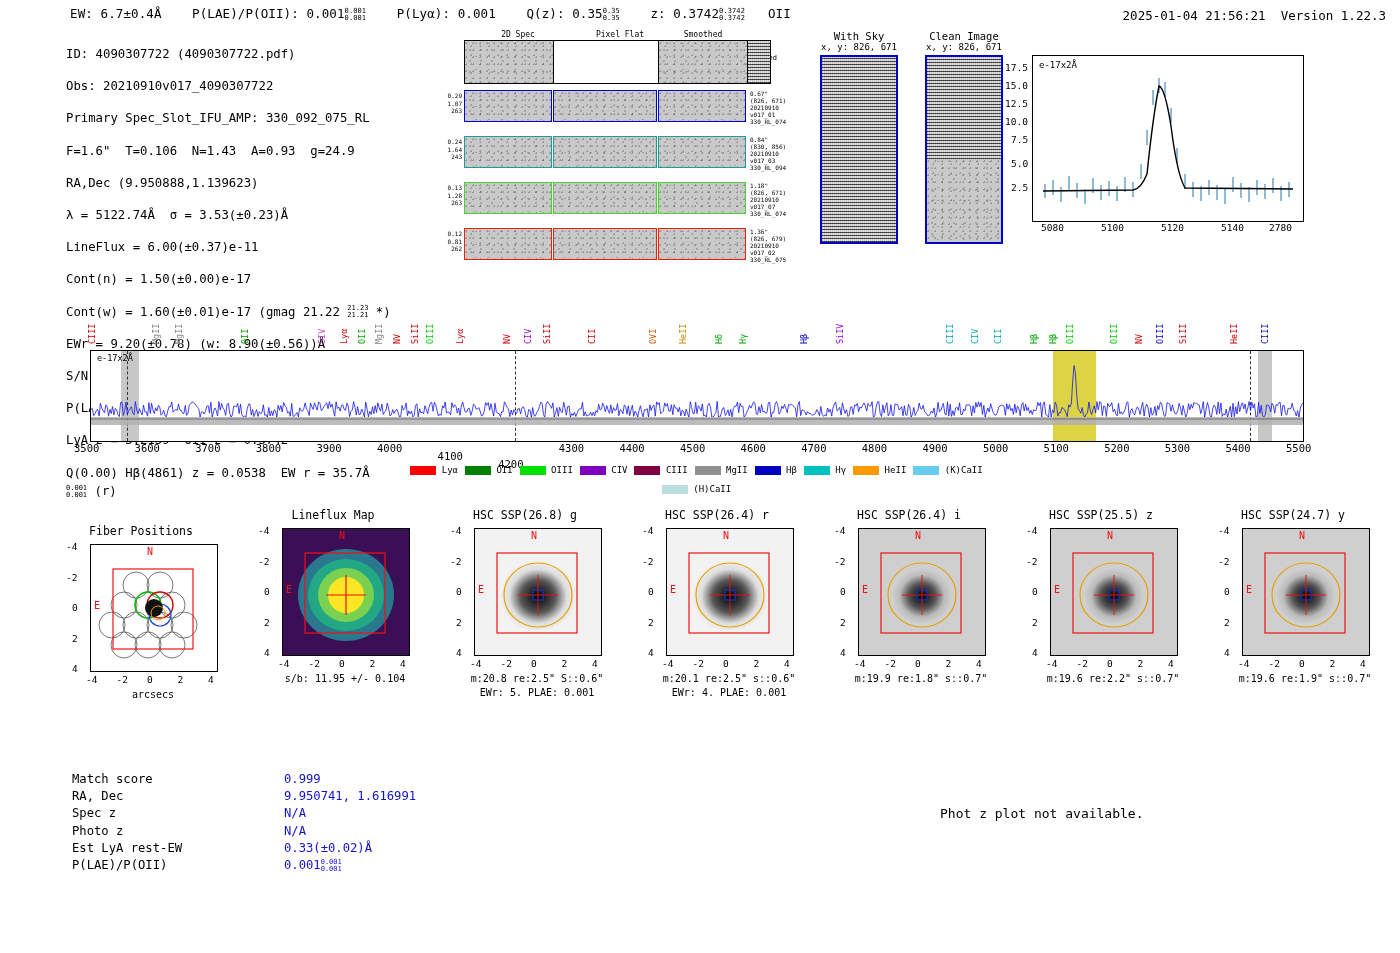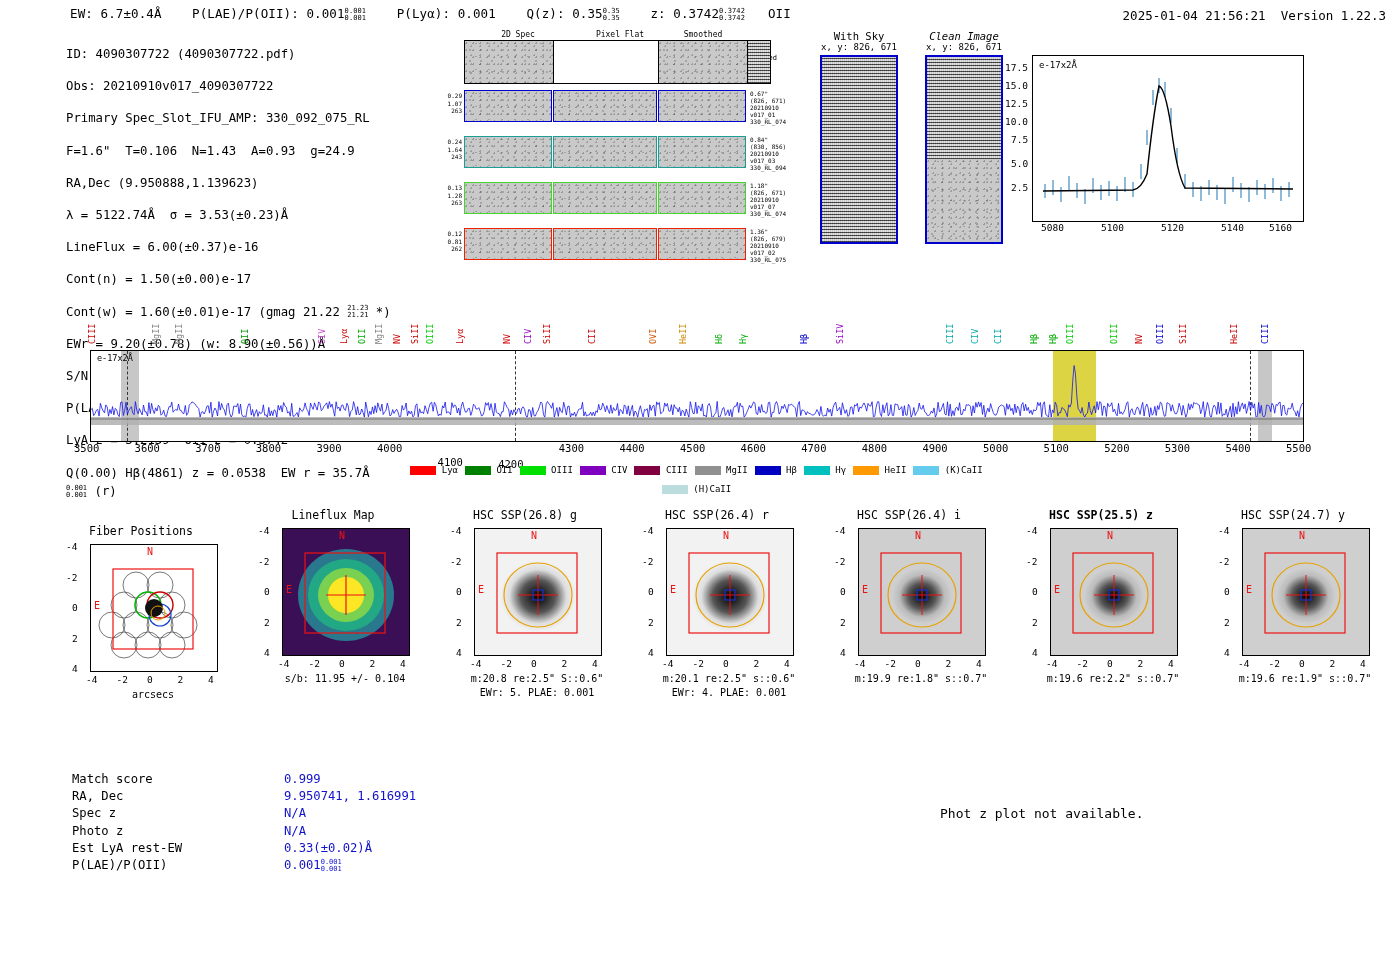--- a/index.html
+++ b/index.html
@@ -60,21 +60,21 @@
   <span>2025-01-04 21:56:21</span>&nbsp;&nbsp;<span>Version 1.22.3</span>
 </div>
 
 <div class="abs mono" id="infoblock">
 <div>ID: 4090307722 (4090307722.pdf)</div>
 <div>Obs: 20210910v017_4090307722</div>
 <div>Primary Spec_Slot_IFU_AMP: 330_092_075_RL</div>
 <div>F=1.6"  T=0.106  N=1.43  A=0.93  g=24.9</div>
 <div>RA,Dec (9.950888,1.139623)</div>
 <div>λ = 5122.74Å  σ = 3.53(±0.23)Å</div>
-<div>LineFlux = 6.00(±0.37)e-16</div>
+<div>LineFlux = 6.00(±0.37)e-11</div>
 <div>Cont(n) = 1.50(±0.00)e-17</div>
 <div>Cont(w) = 1.60(±0.01)e-17 (gmag 21.22 <span class="frac"><span>21.23</span><span>21.21</span></span> *)</div>
 <div>EWr = 9.20(±0.78) (w: 8.90(±0.56))Å</div>
 <div>S/N = 22.2(±1.4)   χ² = 0.9(±0.0)</div>
 <div>P(LAE)/P(OII): 0.001 <span class="frac"><span>0.001</span><span>0.001</span></span></div>
 <div>LyA z = 3.2139  OII z = 0.3742</div>
 <div>Q(0.00) Hβ(4861) z = 0.0538  EW r = 35.7Å</div>
 </div>
 
 <div class="abs" style="left:440px;top:30px;width:330px;height:220px;">
@@ -160,21 +160,21 @@
     </div>
   </div>
 </div>
 
 <div class="abs" style="left:820px;top:30px;">
   <div style="width:78px;text-align:center;font-size:10.5px;">With Sky</div>
   <div style="width:78px;text-align:center;font-size:9px;">x, y: 826, 671</div>
   <div class="noiseimg" style="margin-top:3px;width:74px;height:185px;border:2px solid #0000cc;"></div>
 </div>
 <div class="abs" style="left:925px;top:30px;">
-  <div style="width:78px;text-align:center;font-size:10.5px;font-style:italic;">Clean Image</div>
+  <div style="width:78px;text-align:center;font-size:10.5px;">Clean Image</div>
   <div style="width:78px;text-align:center;font-size:9px;">x, y: 826, 671</div>
   <div style="margin-top:3px;width:74px;height:185px;border:2px solid #0000cc;position:relative;overflow:hidden;">
     <div class="noiseimg" style="position:absolute;left:0;top:0;width:100%;height:55%;"></div>
     <div class="grainy" style="position:absolute;left:0;top:55%;width:100%;height:45%;"></div>
   </div>
 </div>
 
 <div class="abs" style="left:1032px;top:55px;width:270px;height:165px;border:1px solid #000;background:#fff;">
   <div class="abs" style="left:6px;top:4px;font-size:9px;">e-17x2Å</div>
   <svg width="268" height="163" viewBox="0 0 268 163" style="position:absolute;left:0;top:0;">
@@ -219,21 +219,21 @@
   <div class="abs" style="left:-28px;top:24px;font-size:9.5px;">15.0</div>
   <div class="abs" style="left:-28px;top:42px;font-size:9.5px;">12.5</div>
   <div class="abs" style="left:-28px;top:60px;font-size:9.5px;">10.0</div>
   <div class="abs" style="left:-22px;top:78px;font-size:9.5px;">7.5</div>
   <div class="abs" style="left:-22px;top:102px;font-size:9.5px;">5.0</div>
   <div class="abs" style="left:-22px;top:126px;font-size:9.5px;">2.5</div>
   <div class="abs" style="left:8px;top:166px;font-size:9.5px;">5080</div>
   <div class="abs" style="left:68px;top:166px;font-size:9.5px;">5100</div>
   <div class="abs" style="left:128px;top:166px;font-size:9.5px;">5120</div>
   <div class="abs" style="left:188px;top:166px;font-size:9.5px;">5140</div>
-  <div class="abs" style="left:236px;top:166px;font-size:9.5px;">5160</div>
+  <div class="abs" style="left:236px;top:166px;font-size:9.5px;">2780</div>
 </div>
 
 <div class="abs" id="spectrum-wrap" style="left:90px;top:272px;width:1212px;height:200px;">
 
   <div id="linelabels" style="position:absolute;left:0;top:0;width:1212px;height:72px;">
       <div class="linelabel" style="color: rgb(204, 0, 0); left: 7.03px; bottom: 0px; transform: rotate(-90deg);">CIII</div>
       <div class="linelabel" style="color: rgb(128, 128, 128); left: 70.66px; bottom: 0px; transform: rotate(-90deg);">MgII</div>
       <div class="linelabel" style="color: rgb(128, 128, 128); left: 93.688px; bottom: 0px; transform: rotate(-90deg);">MgII</div>
       <div class="linelabel" style="color: rgb(0, 153, 0); left: 159.742px; bottom: 0px; transform: rotate(-90deg);">OII</div>
       <div class="linelabel" style="color: rgb(204, 68, 204); left: 236.704px; bottom: 0px; transform: rotate(-90deg);">SIV</div>
@@ -286,21 +286,21 @@
     <div class="abs" style="left:6px;top:2px;font-size:8.5px;">e-17x2Å</div>
 
   </div>
   <div id="xticks" style="position:absolute;left:0;top:170px;width:1212px;">
       <div class="ticklbl" style="left: -16px; top: 0px;">3500</div>
       <div class="ticklbl" style="left: 44.6px; top: 0px;">3600</div>
       <div class="ticklbl" style="left: 105.2px; top: 0px;">3700</div>
       <div class="ticklbl" style="left: 165.8px; top: 0px;">3800</div>
       <div class="ticklbl" style="left: 226.4px; top: 0px;">3900</div>
       <div class="ticklbl" style="left: 287px; top: 0px;">4000</div>
-      <div class="ticklbl" style="left: 347.6px; top: 14px;">4100</div>
+      <div class="ticklbl" style="left: 347.6px; top: 8px;">4100</div>
       <div class="ticklbl" style="left: 408.2px; top: 16px;">4200</div>
       <div class="ticklbl" style="left: 468.8px; top: 0px;">4300</div>
       <div class="ticklbl" style="left: 529.4px; top: 0px;">4400</div>
       <div class="ticklbl" style="left: 590px; top: 0px;">4500</div>
       <div class="ticklbl" style="left: 650.6px; top: 0px;">4600</div>
       <div class="ticklbl" style="left: 711.2px; top: 0px;">4700</div>
       <div class="ticklbl" style="left: 771.8px; top: 0px;">4800</div>
       <div class="ticklbl" style="left: 832.4px; top: 0px;">4900</div>
       <div class="ticklbl" style="left: 893px; top: 0px;">5000</div>
       <div class="ticklbl" style="left: 953.6px; top: 0px;">5100</div>
@@ -471,21 +471,21 @@
       <div class="abs axlbl" style="left: 12px; top: 108.5px;">2</div>
       <div class="abs axlbl" style="left: 12px; top: 139px;">4</div>
       <div class="abs axlbl" style="left: 26px; top: 150px;">-4</div>
       <div class="abs axlbl" style="left: 56.5px; top: 150px;">-2</div>
       <div class="abs axlbl" style="left: 87px; top: 150px;">0</div>
       <div class="abs axlbl" style="left: 117.5px; top: 150px;">2</div>
       <div class="abs axlbl" style="left: 148px; top: 150px;">4</div>
       <div class="abs cutCap" style="left: 0px; top: 165px; width: 186px;">m:19.9  re:1.8"  sː:0.7"</div>
     </div>
     <div class="abs" style="left: 980px; top: 0px; width: 180px;">
-      <div class="cutTitle" style="width: 150px; margin-left: 6px; font-weight: bold;">HSC SSP(25.5) z</div>
+      <div class="cutTitle" style="width: 150px; margin-left: 6px;">HSC SSP(25.5) z</div>
       <div class="abs" style="left: 30px; top: 20px; width: 126px; height: 126px; border: 1px solid rgb(0, 0, 0); overflow: hidden; background: rgb(255, 255, 255);"><svg width="126" height="126" viewBox="0 0 126 126">
       <rect width="126" height="126" fill="#cfcfcf"></rect>
       <radialGradient id="g5" cx="50%" cy="52%" r="50%">
         <stop offset="0%" stop-color="#000"></stop>
             <stop offset="45%" stop-color="#555"></stop>
         <stop offset="75%" stop-color="#bbb"></stop>
             <stop offset="100%" stop-color="#cfcfcf"></stop>
       </radialGradient>
       <ellipse cx="63" cy="66" rx="30" ry="28" fill="url(#g5)"></ellipse>
       <rect x="22" y="24" width="80" height="80" fill="none" stroke="#e11" stroke-width="1.2"></rect>

